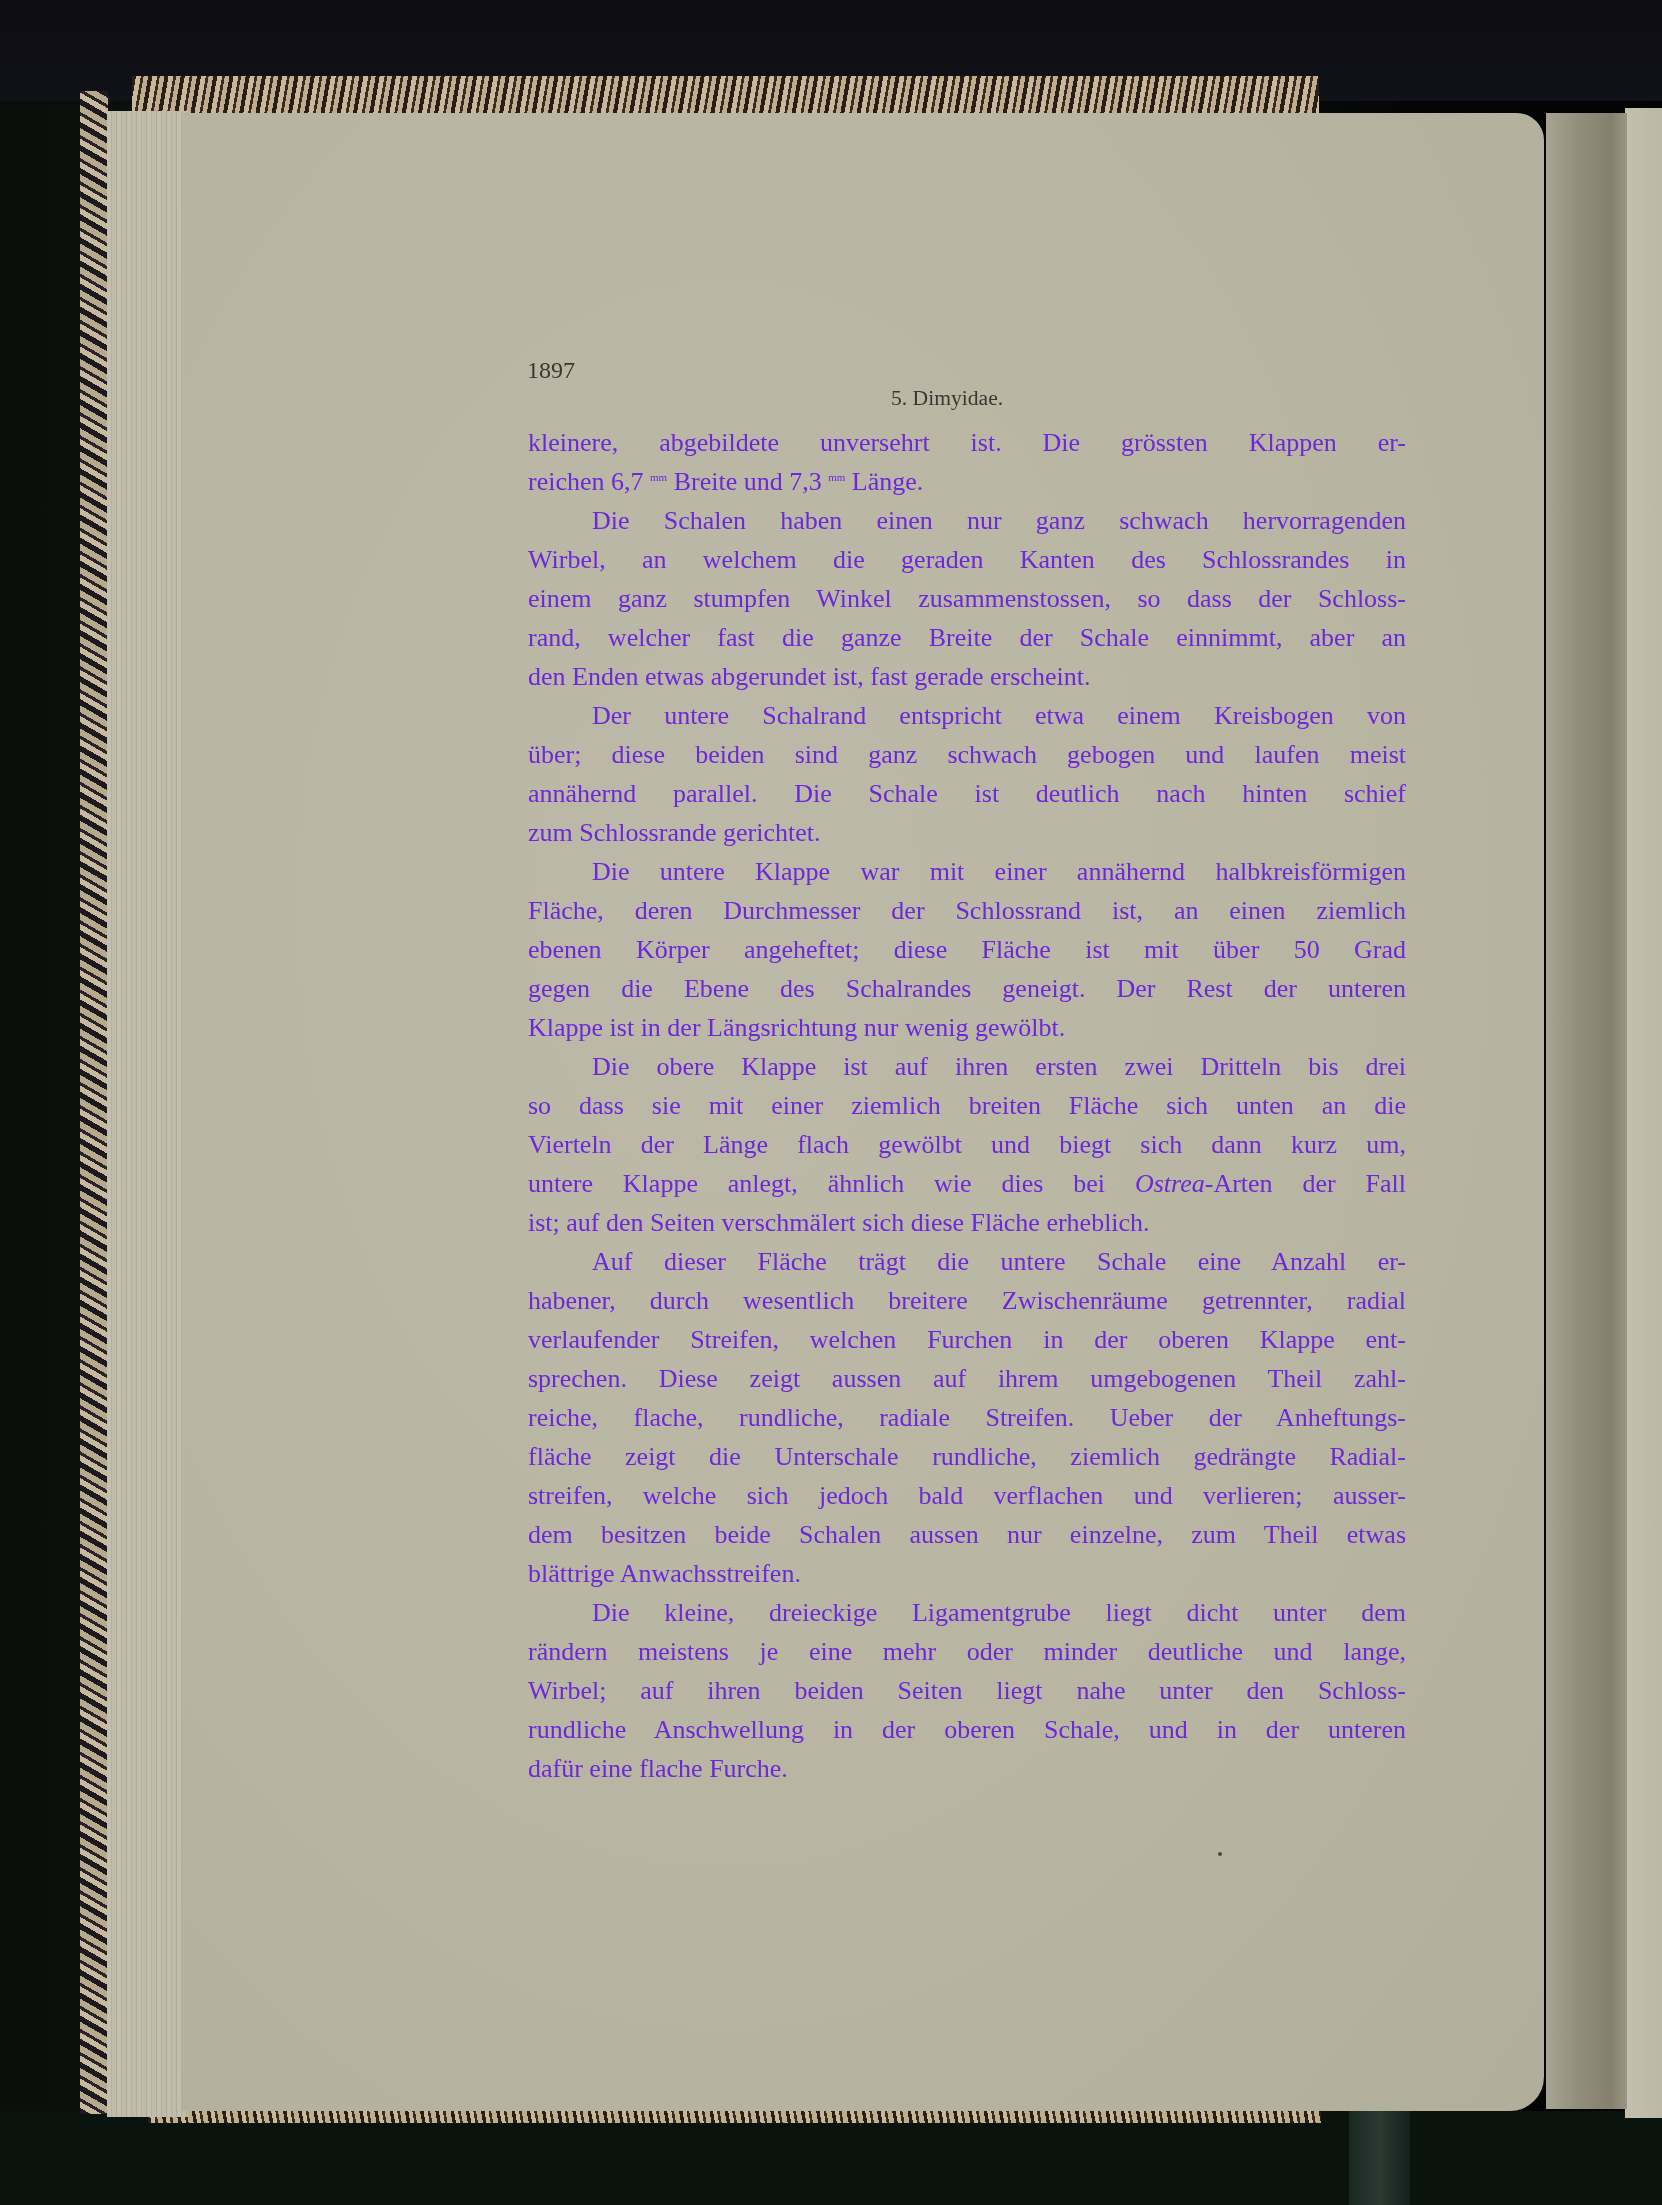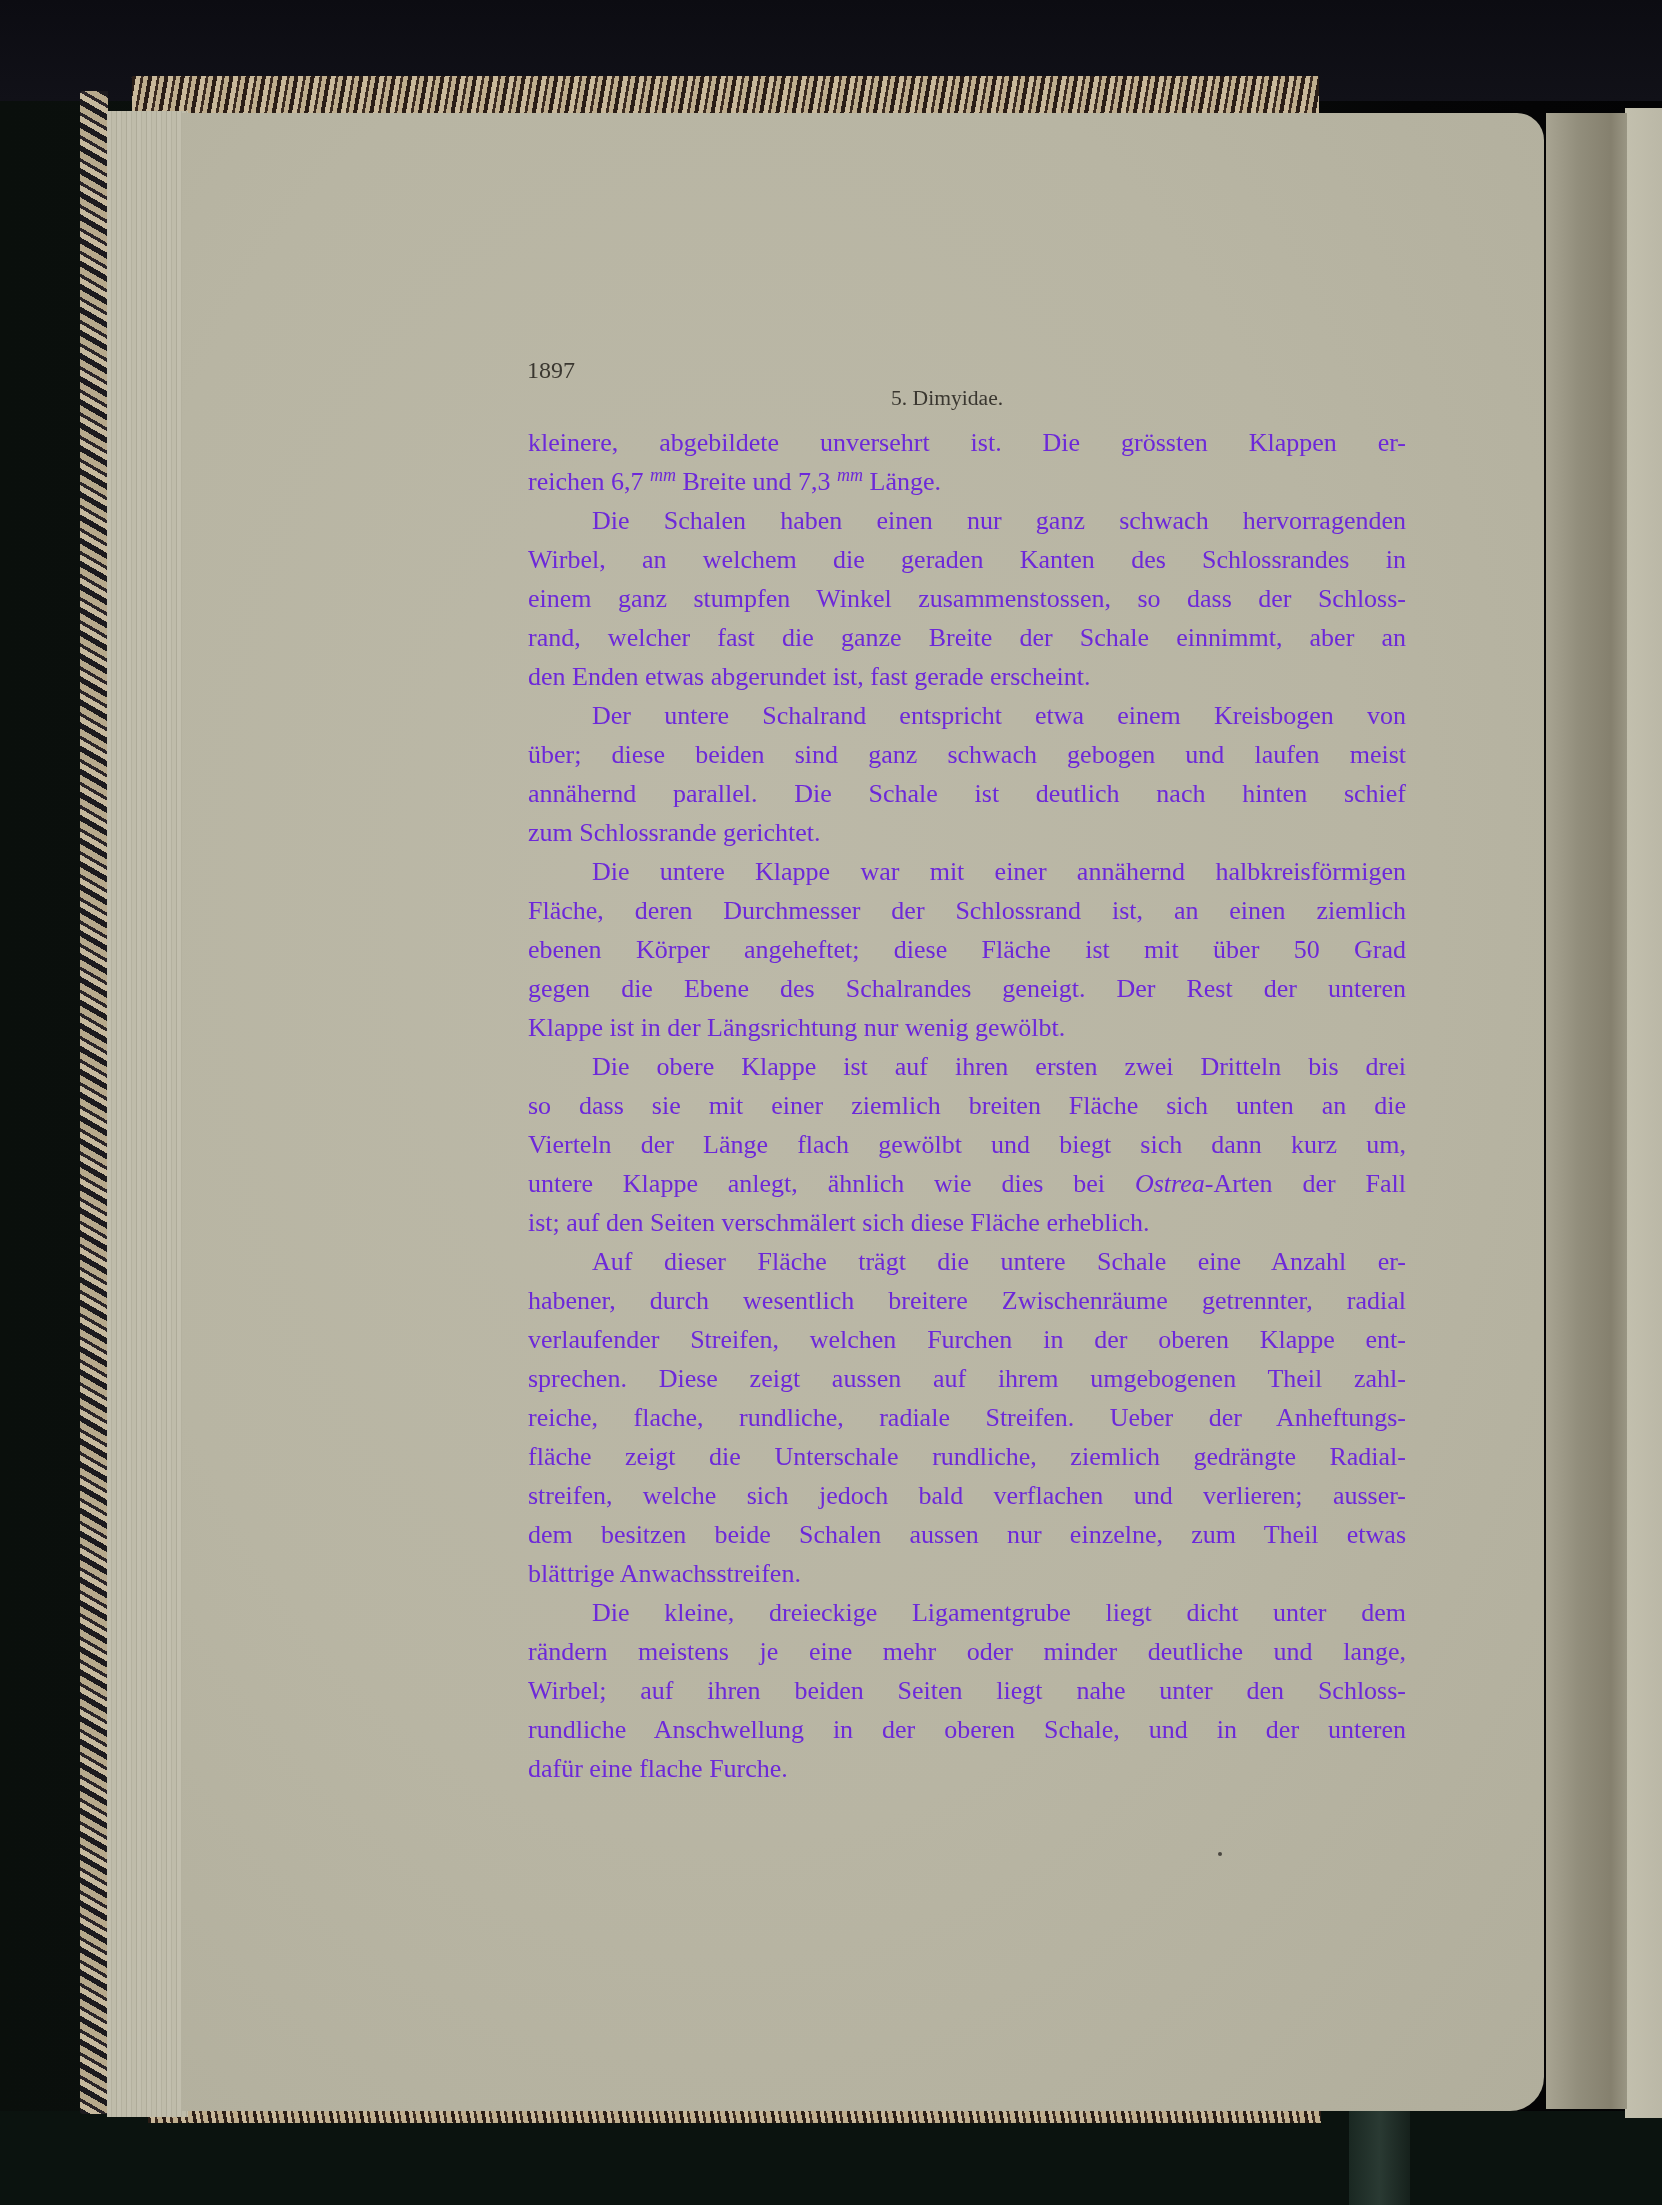--- a/index.html
+++ b/index.html
@@ -70,21 +70,21 @@
     color:#6d28d9; font-size:26px; line-height:39px;
     text-align: justify;
   }
   .body-text .line {
     display:block; height:39px; white-space:nowrap;
     text-align: justify; text-align-last: justify;
   }
   .body-text .line.last { text-align-last:left; }
   .body-text .line.indent { padding-left:64px; }
   .body-text em { font-style:italic; }
-  .body-text sup { font-size:18px; vertical-align: 9.4px; line-height:0;font-style:italic; }
+  .body-text sup { font-size:11px; vertical-align: 9.4px; line-height:0; }
   .speck {
     position:absolute; left:1218px; top:1852px; width:4px; height:4px;
     border-radius:50%; background:#4a4740;
   }
 </style>
 </head>
 <body>
 
 <div class="bg-top"></div>
 <div class="bg-bottom"></div>

